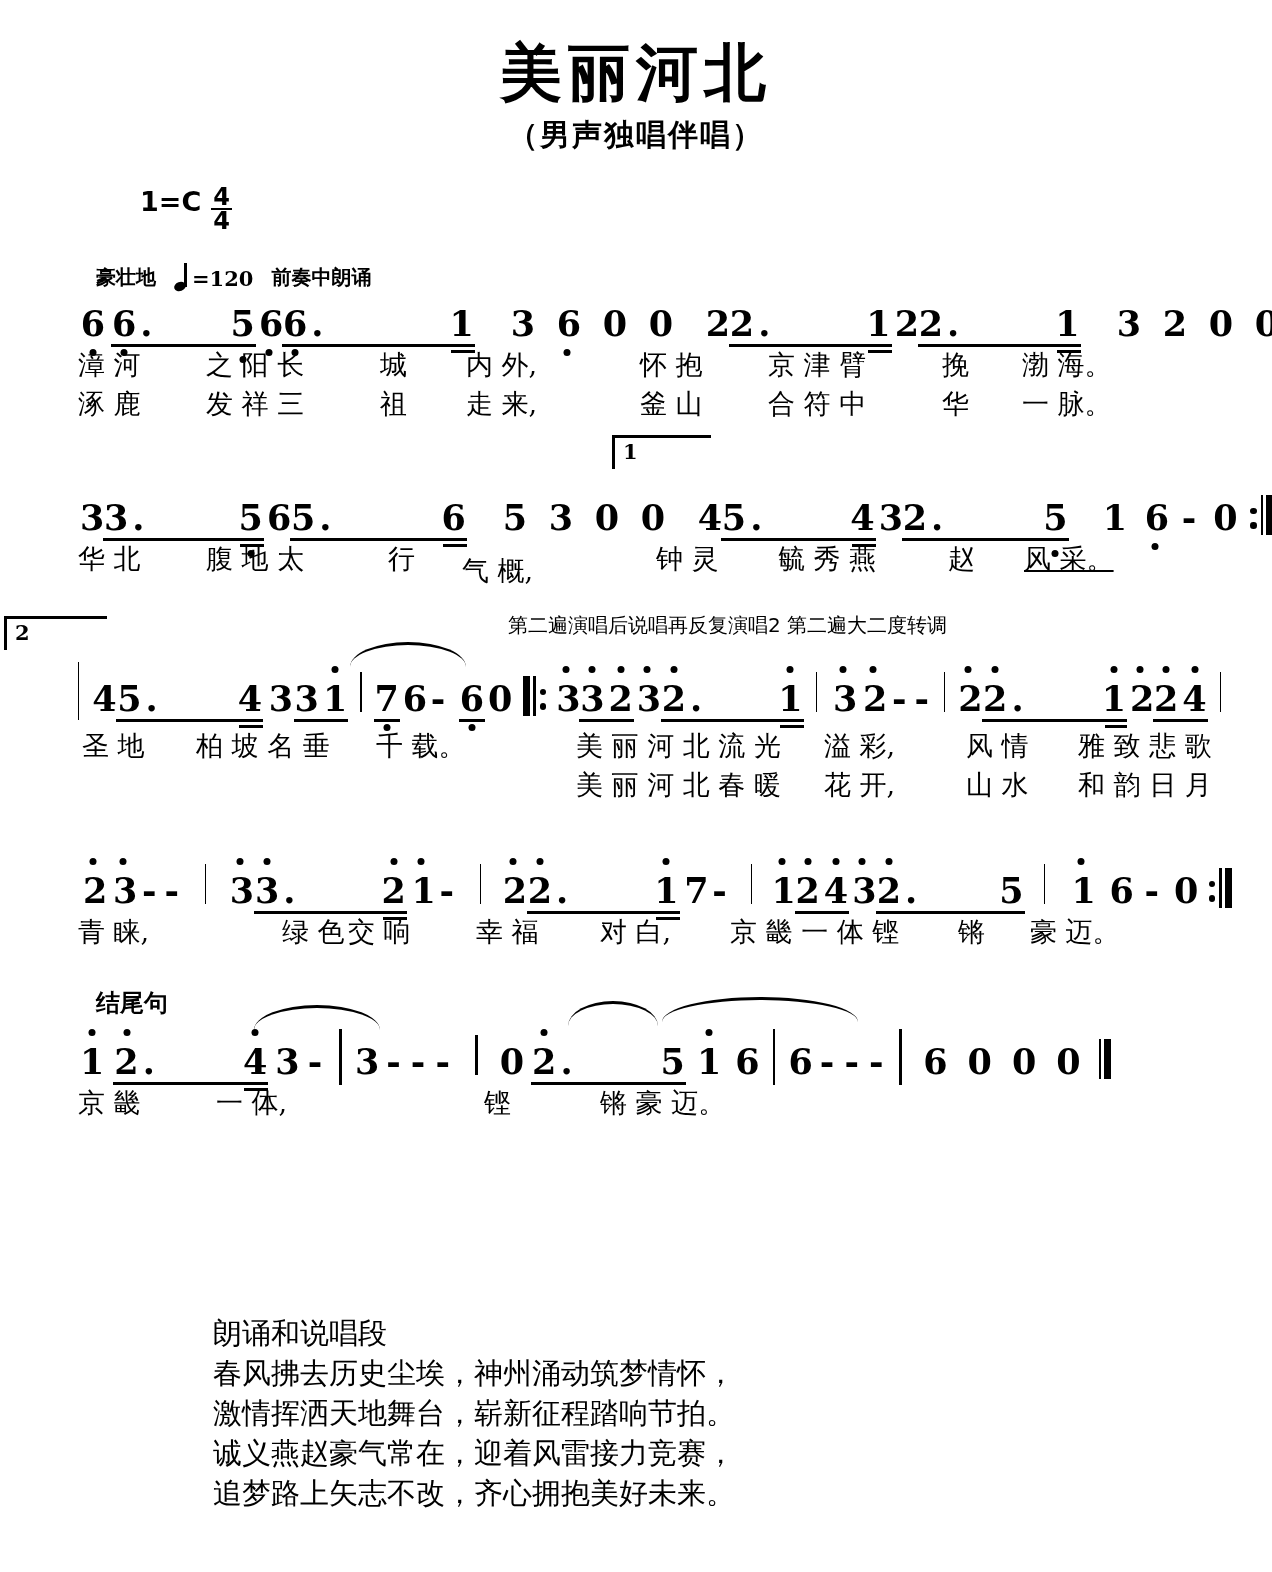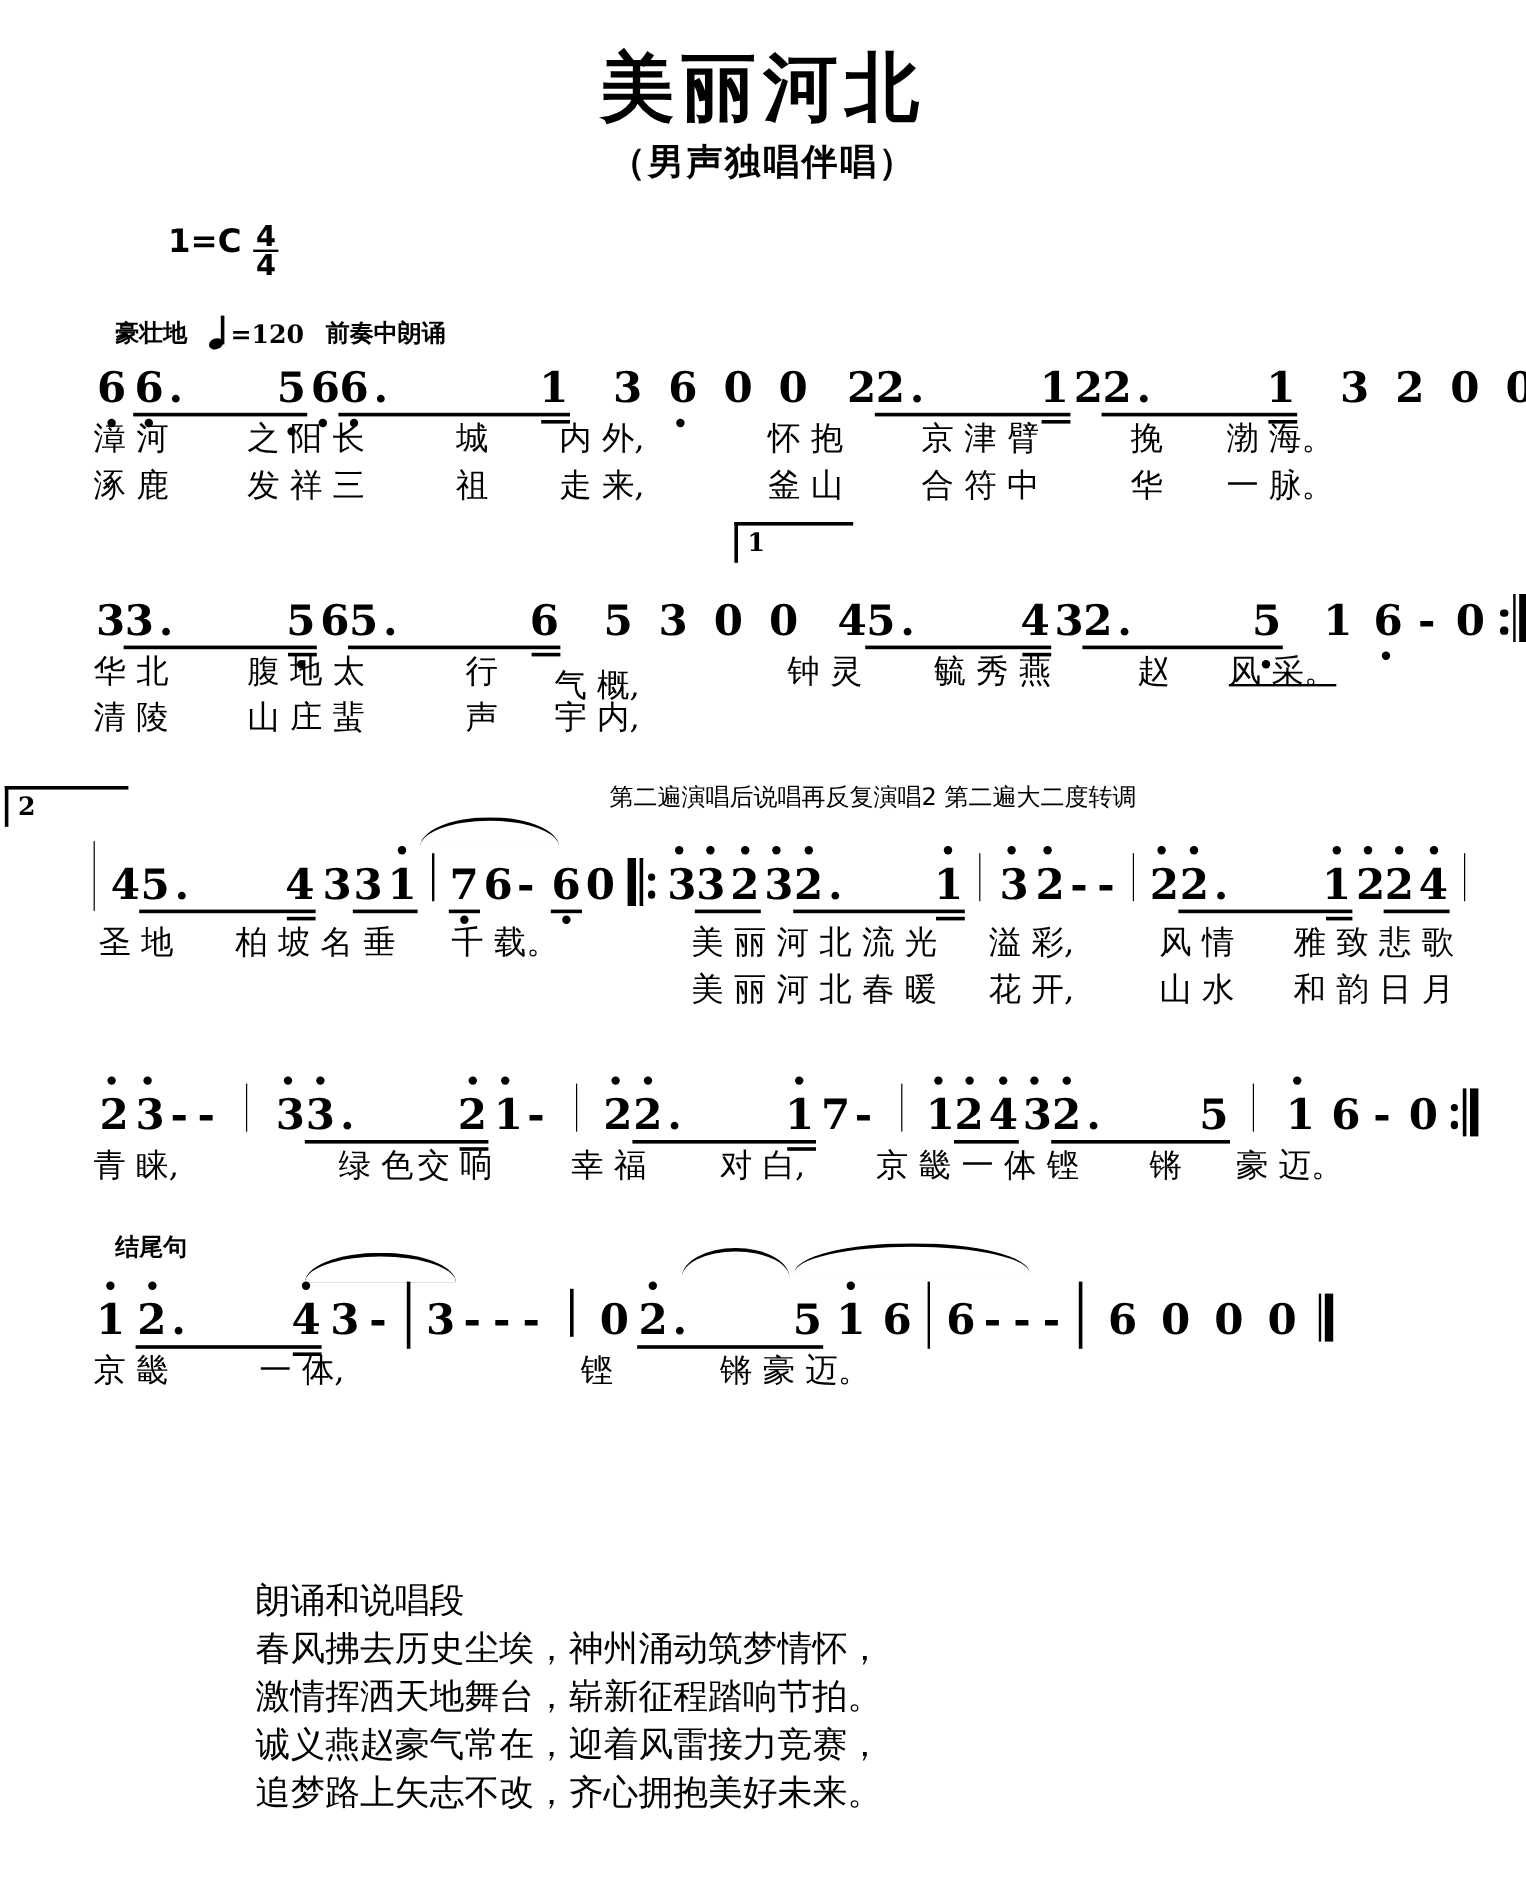--- a/index.html
+++ b/index.html
@@ -82,21 +82,21 @@
          border-left:3px solid #000;border-top:3px solid #000;
          padding:1px 0 4px 8px;}
   
   .lyrics{position:relative;margin-top:6px;}
   .lyricline{position:relative;height:39px;}
   .ly{position:absolute;font-size:27px;font-weight:400;white-space:nowrap;
       font-family:"DejaVu Serif","Liberation Serif",serif;}
   
   .anno{position:absolute;font-size:20px;font-weight:400;white-space:nowrap;
         font-family:"DejaVu Sans","Liberation Sans",sans-serif;}
-  .anno-serif{position:absolute;font-size:20px;font-weight:700;white-space:nowrap;
+  .anno-serif{position:absolute;font-size:24px;font-weight:700;white-space:nowrap;
         font-family:"DejaVu Serif","Liberation Serif",serif;}
   
   .slur{position:absolute;border-top:3px solid #000;border-radius:50%/100% 100% 0 0;
         height:22px;border-left:0;border-right:0;border-bottom:0;}
   
   .recite{position:absolute;left:213px;top:1313px;font-size:29px;line-height:1.38;
           font-family:"DejaVu Sans","Liberation Sans",sans-serif;font-weight:400;
           white-space:pre;}
 </style>
 </head>
@@ -301,26 +301,20 @@
     <div class="lyricline">
       <span class="ly" style="left:0px;">华 北</span>
       <span class="ly" style="left:128px;">腹 地 太</span>
       <span class="ly" style="left:310px;">行</span>
       <span class="ly" style="left:384px;margin-top:12px;">气 概,</span>
       <span class="ly" style="left:578px;">钟 灵</span>
       <span class="ly" style="left:700px;">毓 秀 燕</span>
       <span class="ly" style="left:870px;">赵</span>
       <span class="ly" style="left:946px;text-decoration:underline;">风 采。</span>
     </div>
-    <div class="lyricline">
-      <span class="ly" style="left:0px;">清 陵</span>
-      <span class="ly" style="left:128px;">山 庄 蜚</span>
-      <span class="ly" style="left:310px;">声</span>
-      <span class="ly" style="left:384px;">宇 内,</span>
-    </div>
   </div>
 </div>
 
 <div class="system" style="margin-top:76px;">
   <div class="volta" style="left:4px;top:-40px;width:92px;height:26px;">
     <span>2</span>
   </div>
   <div class="anno" style="left:508px;top:-44px;">第二遍演唱后说唱再反复演唱2  第二遍大二度转调</div>
 
   <div class="slur" style="left:350px;top:-14px;width:116px;"></div>

